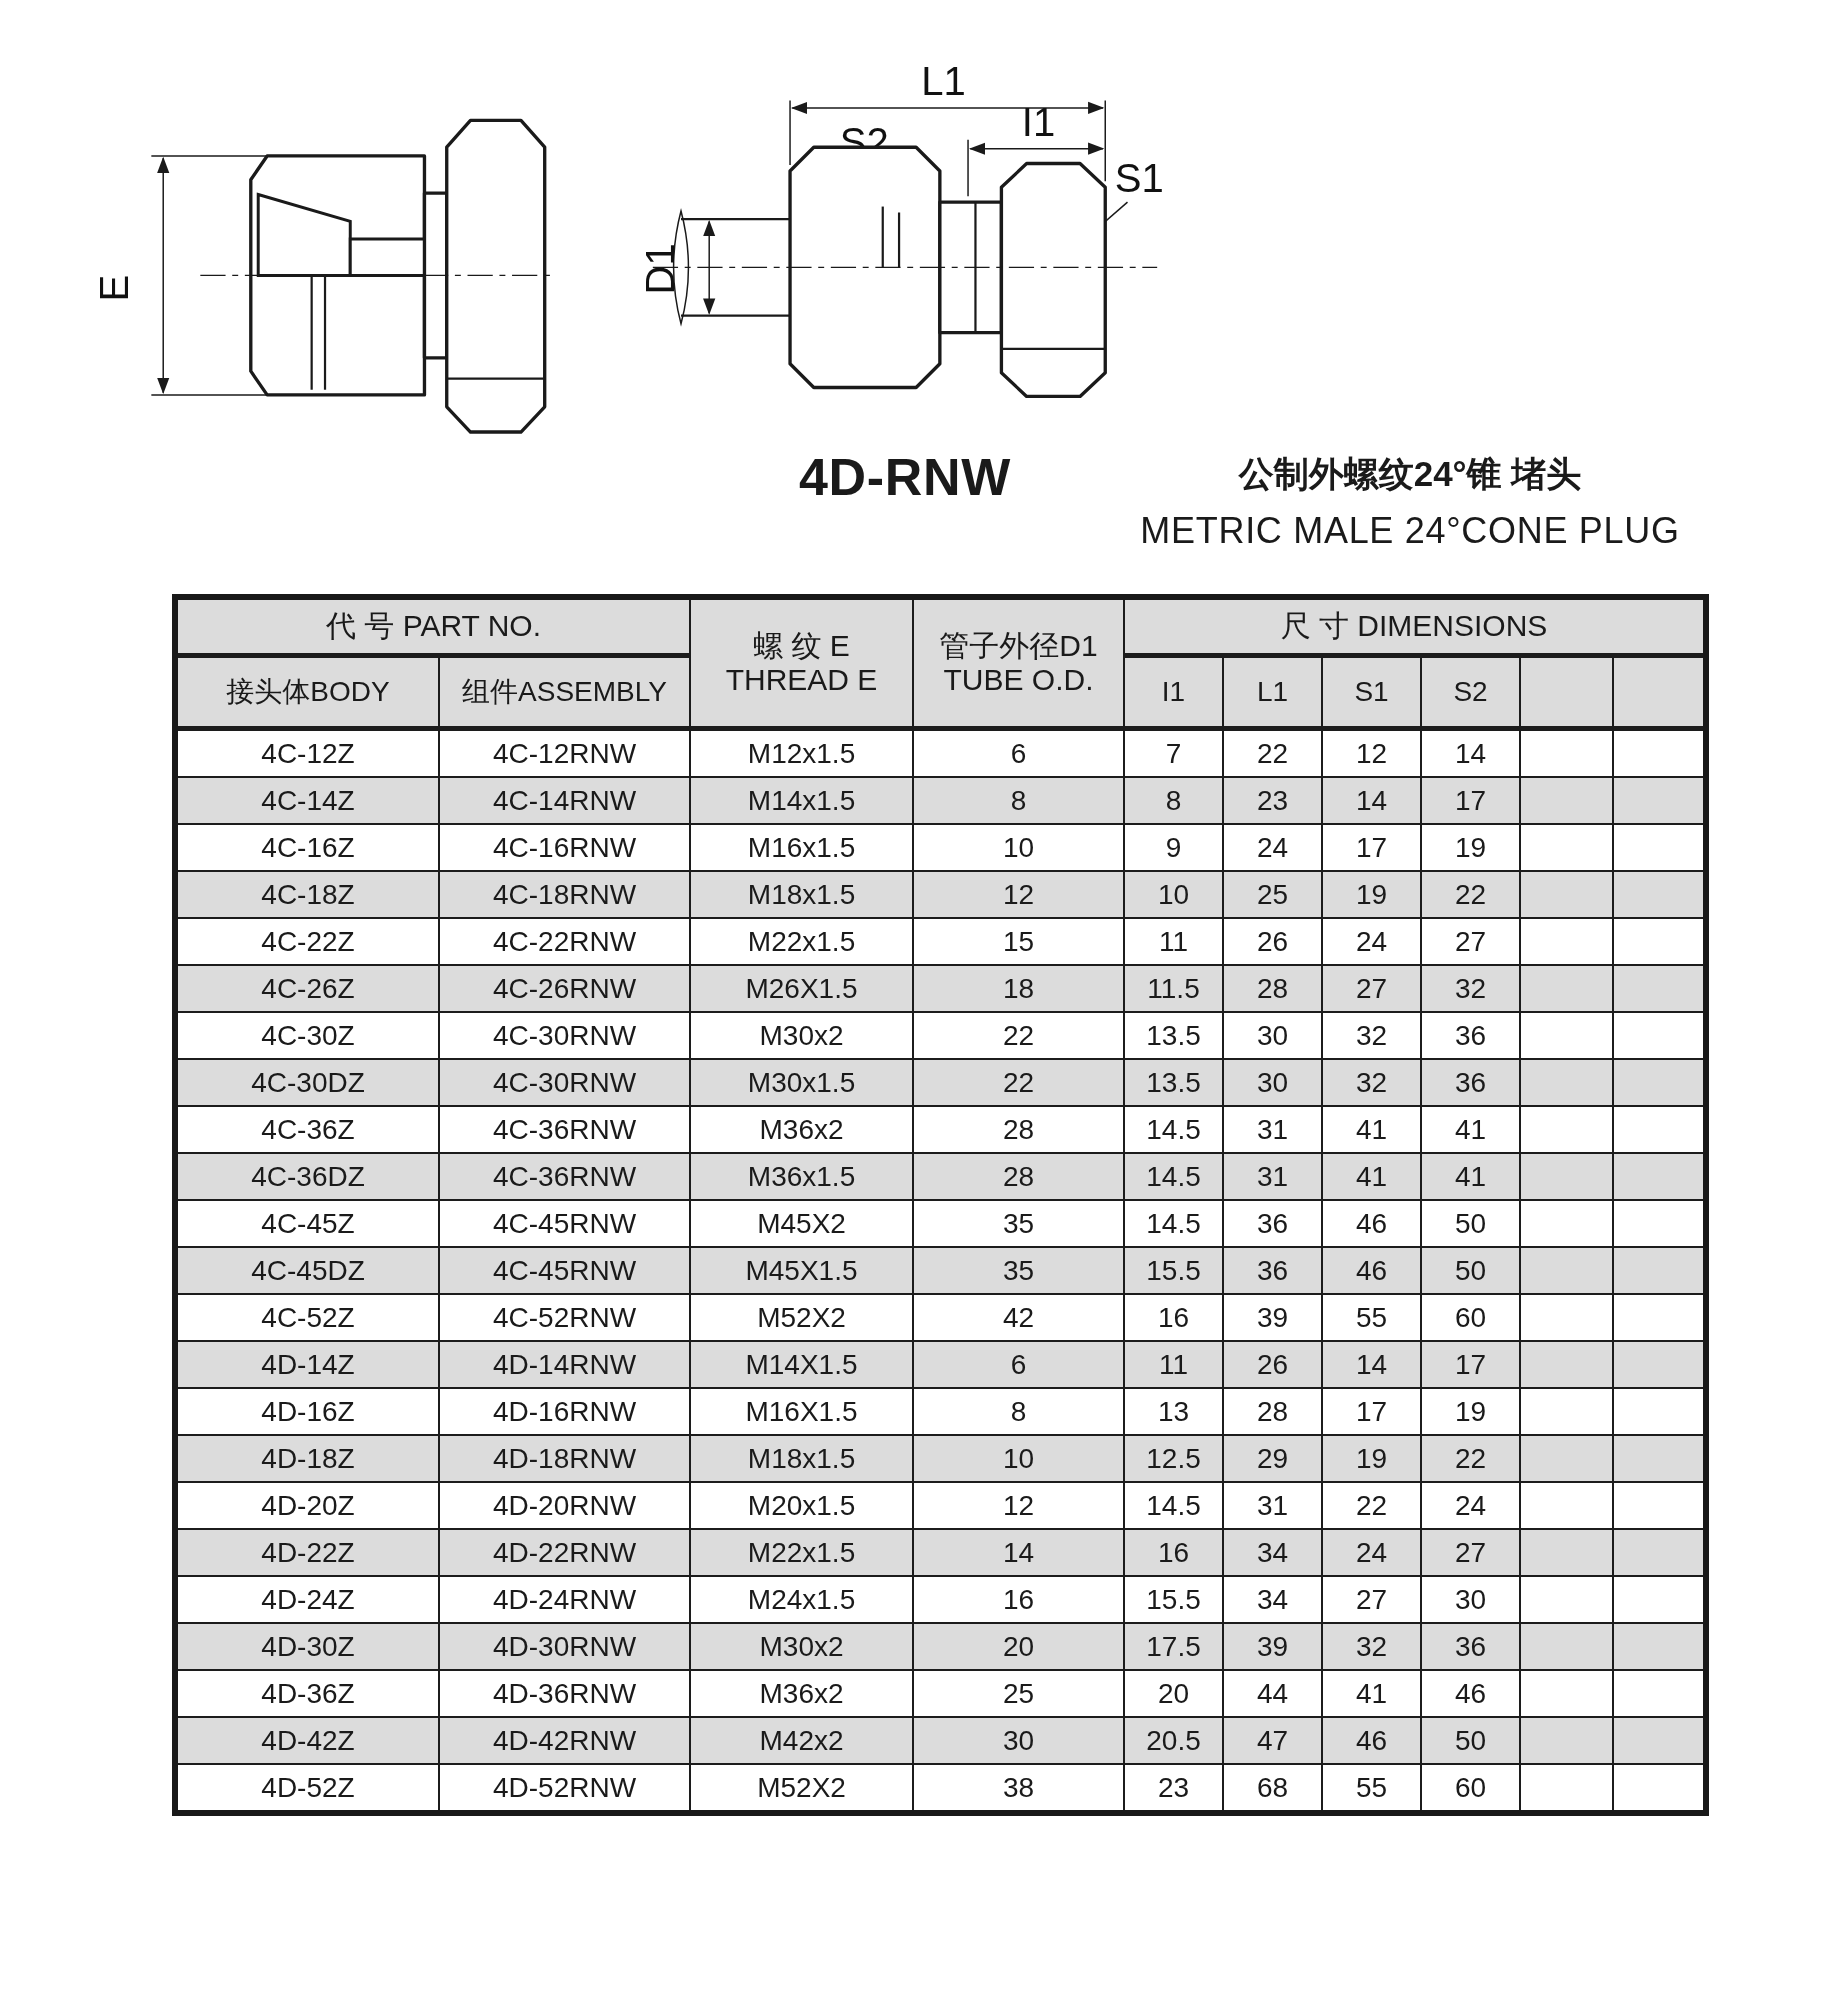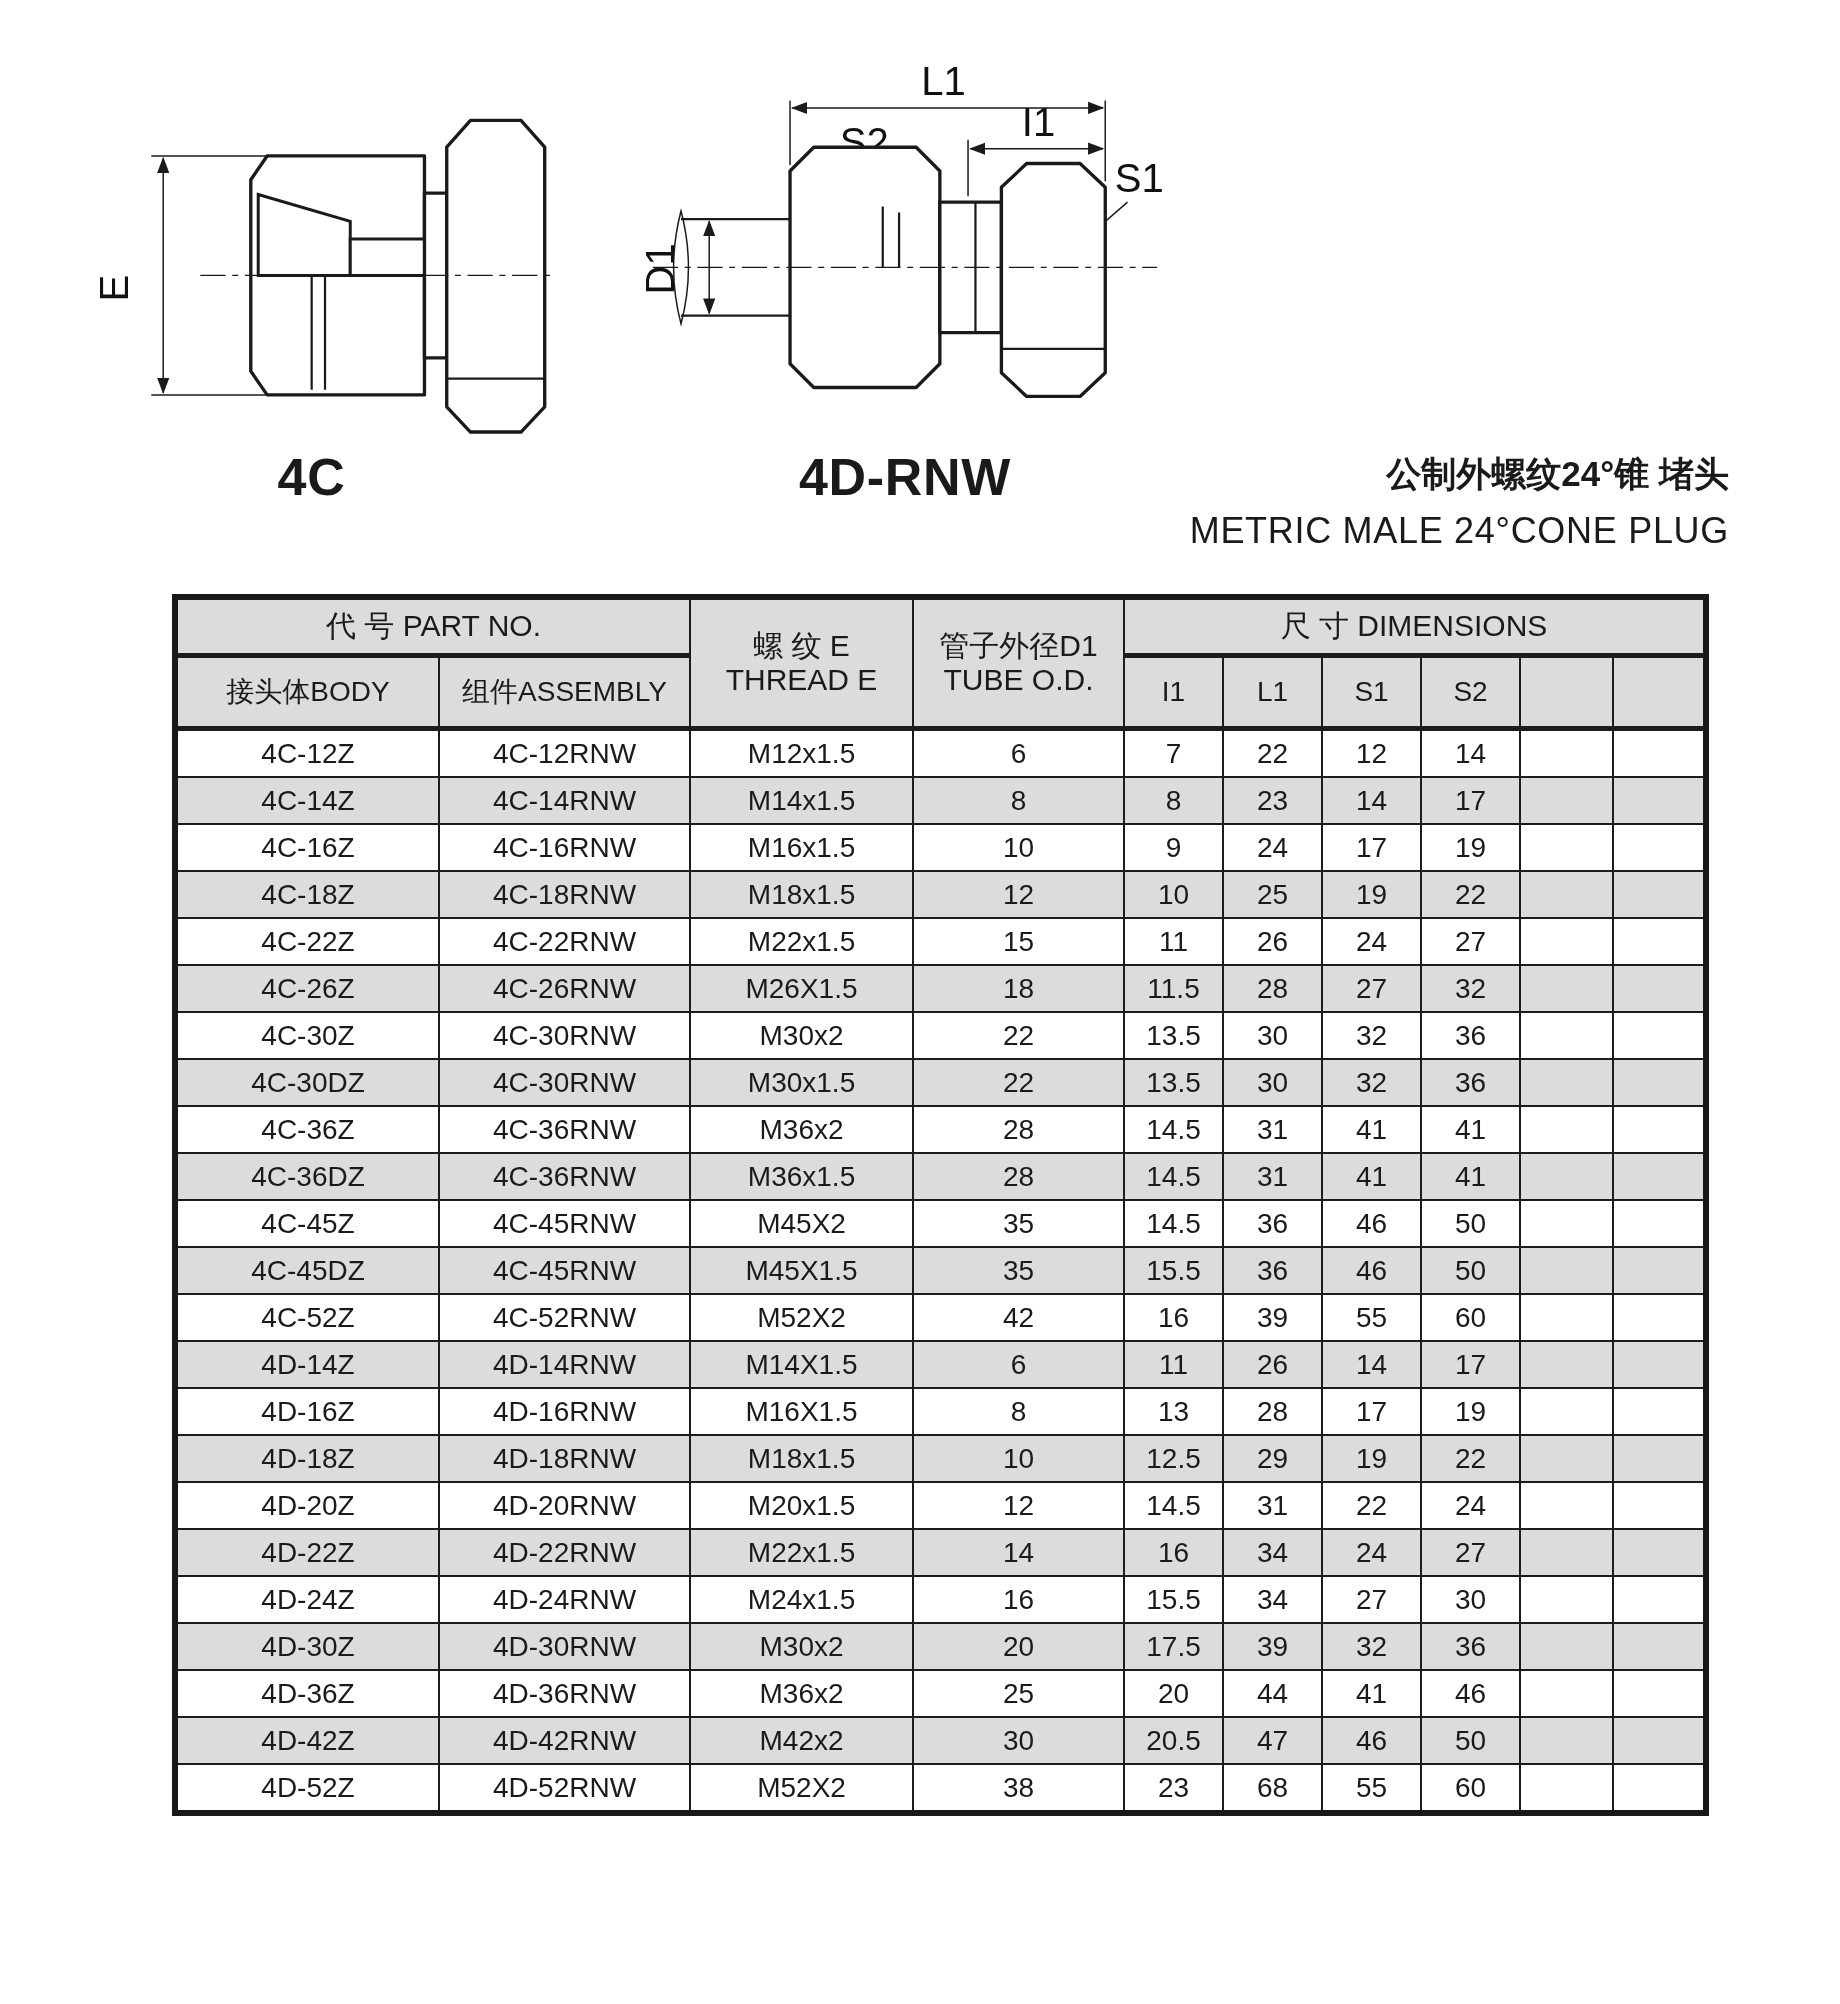--- a/index.html
+++ b/index.html
@@ -7,21 +7,21 @@
     width:1840px;height:2005px;background:#ffffff;position:relative;
     font-family:"Liberation Sans",sans-serif;color:#1a1a1a;
     -webkit-font-smoothing:antialiased;
   }
   .abs{position:absolute;}
 
   
   .model-block{font-weight:bold;text-align:center;font-size:52px;line-height:73px;letter-spacing:0.7px;}
   #models-left{left:200px;top:441px;width:223px;}
   #models-right{left:749px;top:441px;width:312px;}
-  #title-block{left:1091px;top:451px;width:638px;text-align:right;}
+  #title-block{left:1091px;top:451px;width:638px;text-align:center;}
   #title-cn{font-size:35px;font-weight:bold;line-height:45px;}
   #title-en{font-size:36px;font-weight:normal;line-height:45px;margin-top:12px;letter-spacing:0.7px;}
 
   
   #spec-table{
     position:absolute;left:152px;top:594px;width:1530px;
     border-collapse:collapse;table-layout:fixed;
     border:6px solid #191919;
     margin-left:20px;
   }
@@ -131,21 +131,20 @@
   <rect class="draw-outline" fill="none" x="407" y="232" width="83" height="176"></rect>
   <line class="draw-mid" x1="455" y1="232" x2="455" y2="408"></line>
 
   <path class="draw-outline" fill="none" d="M490,212 L524,180 L596,180 L630,212 L630,462 L596,494 L524,494 L490,462 Z"></path>
   <line class="draw-mid" x1="490" y1="430" x2="630" y2="430"></line>
 
   <line class="centerline" x1="20" y1="320" x2="700" y2="320"></line>
 </svg>
 
 <div class="abs model-block" id="models-left">
-  <div>4C</div>
 </div>
 <div class="abs model-block" id="models-right">
   <div>4D-RNW</div>
 </div>
 
 <div class="abs" id="title-block">
   <div id="title-cn">公制外螺纹24°锥 堵头</div>
   <div id="title-en">METRIC MALE 24°CONE PLUG</div>
 </div>
 

